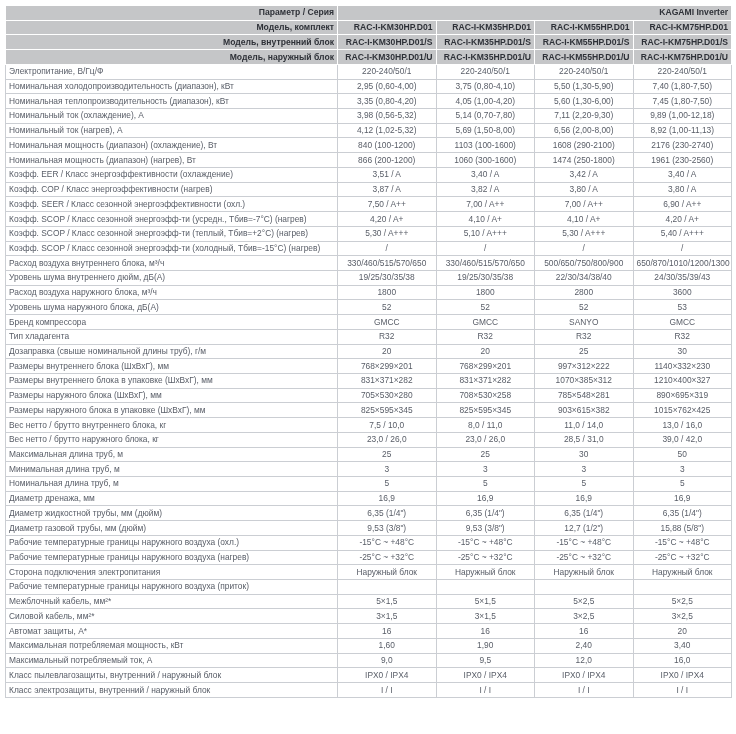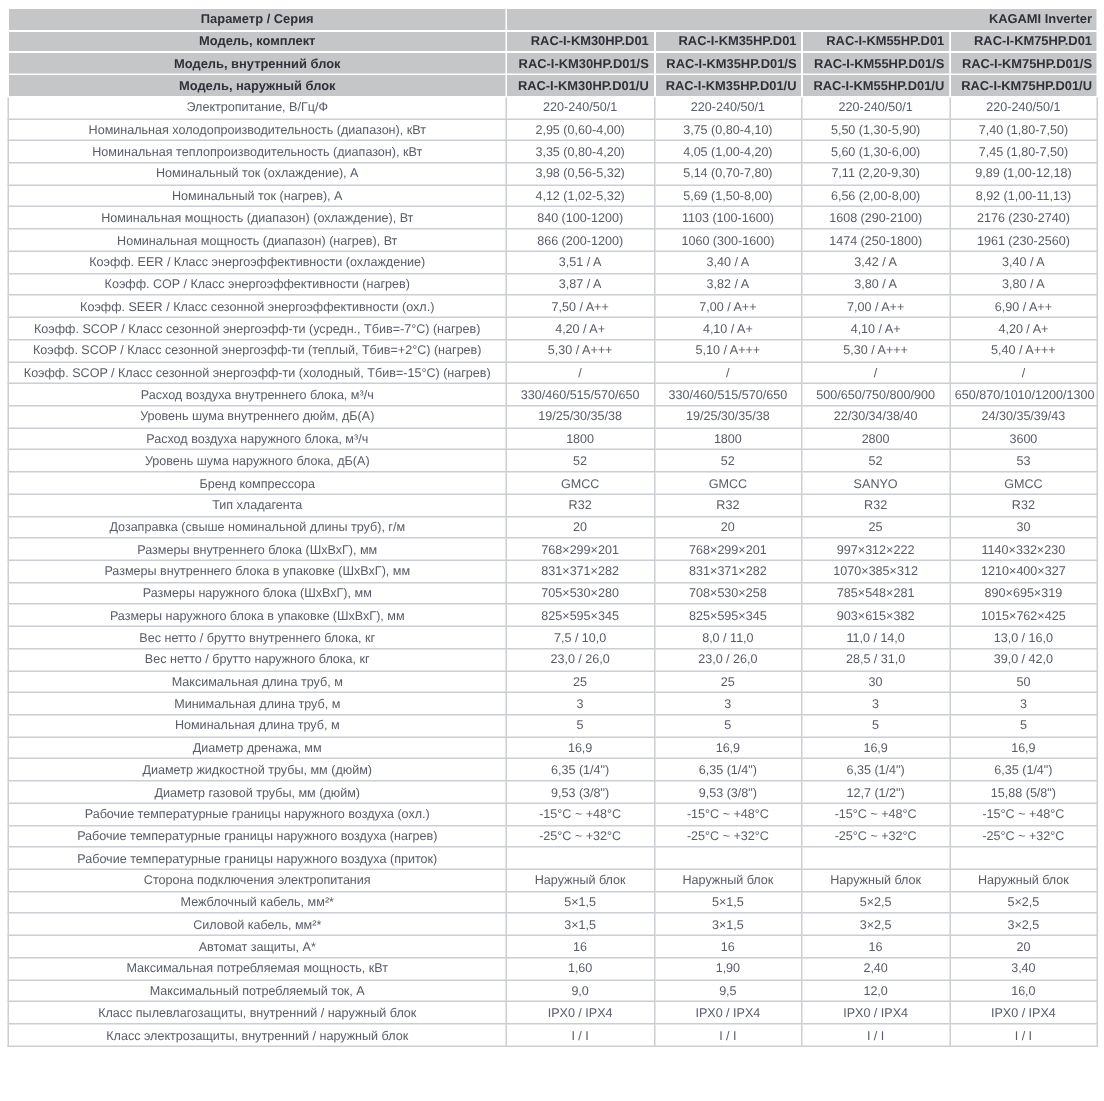--- a/index.html
+++ b/index.html
@@ -28,29 +28,29 @@
     vertical-align: middle;
   }
   
   thead th {
     background: #c5c6c8;
     color: #2e3138;
     font-weight: bold;
     font-size: 8.6px;
     border: 1.5px solid #ffffff;
   }
-  thead th.h-label { text-align: center; }
+  thead th.h-label { text-align: right; }
   thead th.h-val   { text-align: right; }
   
   tbody td {
     border: 1px solid #cbced3;
     color: #585d67;
     background: #ffffff;
   }
-  tbody td.label { text-align: center; }
+  tbody td.label { text-align: left; }
   tbody td.val   { text-align: center; }
 </style>
 </head>
 <body>
 
 <div class="page">
   <table class="spec">
     <colgroup>
       <col class="c-label">
       <col class="c-val">
@@ -318,34 +318,34 @@
     <td class="val">-15°C ~ +48°C</td>
   </tr>
         <tr>
     <td class="label">Рабочие температурные границы наружного воздуха (нагрев)</td>
     <td class="val">-25°C ~ +32°C</td>
     <td class="val">-25°C ~ +32°C</td>
     <td class="val">-25°C ~ +32°C</td>
     <td class="val">-25°C ~ +32°C</td>
   </tr>
         <tr>
+    <td class="label">Сторона подключения электропитания</td>
+    <td class="val">Наружный блок</td>
+    <td class="val">Наружный блок</td>
+    <td class="val">Наружный блок</td>
+    <td class="val">Наружный блок</td>
+  </tr>
+        <tr>
     <td class="label">Рабочие температурные границы наружного воздуха (приток)</td>
     <td class="val"></td>
     <td class="val"></td>
     <td class="val"></td>
     <td class="val"></td>
   </tr>
         <tr>
-    <td class="label">Сторона подключения электропитания</td>
-    <td class="val">Наружный блок</td>
-    <td class="val">Наружный блок</td>
-    <td class="val">Наружный блок</td>
-    <td class="val">Наружный блок</td>
-  </tr>
-        <tr>
     <td class="label">Межблочный кабель, мм²*</td>
     <td class="val">5×1,5</td>
     <td class="val">5×1,5</td>
     <td class="val">5×2,5</td>
     <td class="val">5×2,5</td>
   </tr>
         <tr>
     <td class="label">Силовой кабель, мм²*</td>
     <td class="val">3×1,5</td>
     <td class="val">3×1,5</td>

